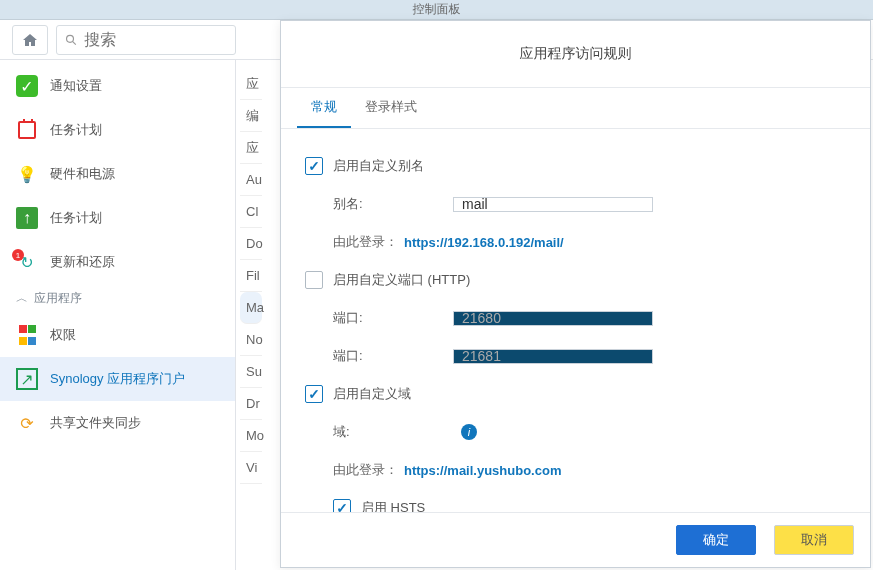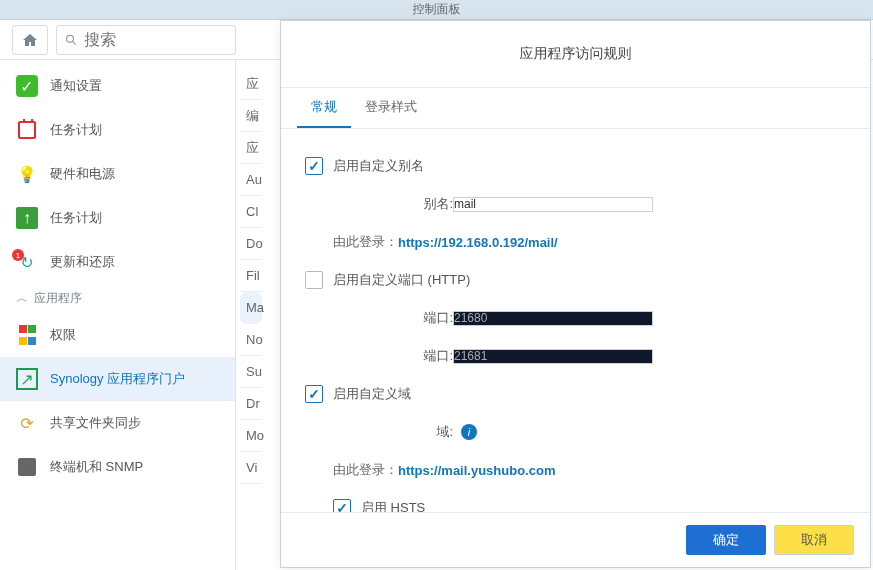--- a/index.html
+++ b/index.html
@@ -43,28 +43,28 @@
 .tabs { display:flex; padding:0 16px; border-bottom:1px solid #e6e9ed; }
 .tab { padding:10px 14px; font-size:13px; color:#666; cursor:pointer; }
 .tab.active { color:#1176bc; border-bottom:2px solid #1176bc; }
 
 .form { flex:1; overflow:auto; padding:16px 24px; font-size:13px; color:#555; }
 .form-row { display:flex; align-items:center; min-height:34px; margin:4px 0; }
 .checkbox { width:18px; height:18px; border:1px solid #b0bac3; border-radius:2px; display:inline-flex; align-items:center; justify-content:center; margin-right:10px; cursor:pointer; }
 .checkbox.checked { border-color:#1176bc; color:#1176bc; }
 .checkbox.checked::after { content:"✓"; font-size:14px; font-weight:bold; }
 .indent { padding-left:28px; }
-.label { width:120px;text-align:right; }
-.textinput { width:200px; height:15px; border:1px solid #c9d1d9; padding:0 0; font-size:12px; color:#333; }
-.textinput[disabled] { color:#aaa; background:#0f172a; }
+.label { width:120px; }
+.textinput { width:200px; height:15px; border:1px solid #c9d1d9; padding:0 8px; font-size:14px; color:#333; }
+.textinput[disabled] { color:#aaa; background:#0c4a6e; }
 .linktext { color:#1176bc; font-weight:bold; }
 .info-icon { width:16px; height:16px; border-radius:50%; background:#1176bc; color:#fff; display:inline-flex; align-items:center; justify-content:center; font-size:11px; font-style:italic; margin-left:8px; cursor:pointer; }
-.login-label { color:#666; }
-
-.button-bar { display:flex; justify-content:flex-end; gap:8px; padding:12px 16px; border-top:1px solid #e6e9ed; }
+.login-label { color:#666; margin-right:6px; }
+
+.button-bar { display:flex; justify-content:flex-end; gap:18px; padding:12px 16px; border-top:1px solid #e6e9ed; }
 .btn { min-width:80px; height:30px; border:1px solid #c9d1d9; background:#fde047; border-radius:2px; font-size:13px; cursor:pointer; color:#555; }
 .btn.primary { background:#1e6fd4; border-color:#1e6fd4; color:#fff; }
 </style>
 </head>
 <body>
 
 <div class="titlebar">
   <span>控制面板</span>
 </div>
 
@@ -122,26 +122,20 @@
         </span>
       <span>权限</span>
     </div>
     <div class="side-item active">
       <span class="icon icon-portal">↗</span>
       <span>Synology 应用程序门户</span>
     </div>
     <div class="side-item">
       <span class="icon icon-sync">⟳</span>
       <span>共享文件夹同步</span>
-    </div>
-    <div class="side-item">
-      <span class="icon">
-          <span class="icon-term"></span>
-        </span>
-      <span>终端机和 SNMP</span>
     </div>
   </div>
 
   <div class="content">
     <div class="left-strip">
       <div class="row">应</div>
       <div class="row">编</div>
       <div class="row">应</div>
       <div class="row">Au</div>
       <div class="row">Cl</div>

